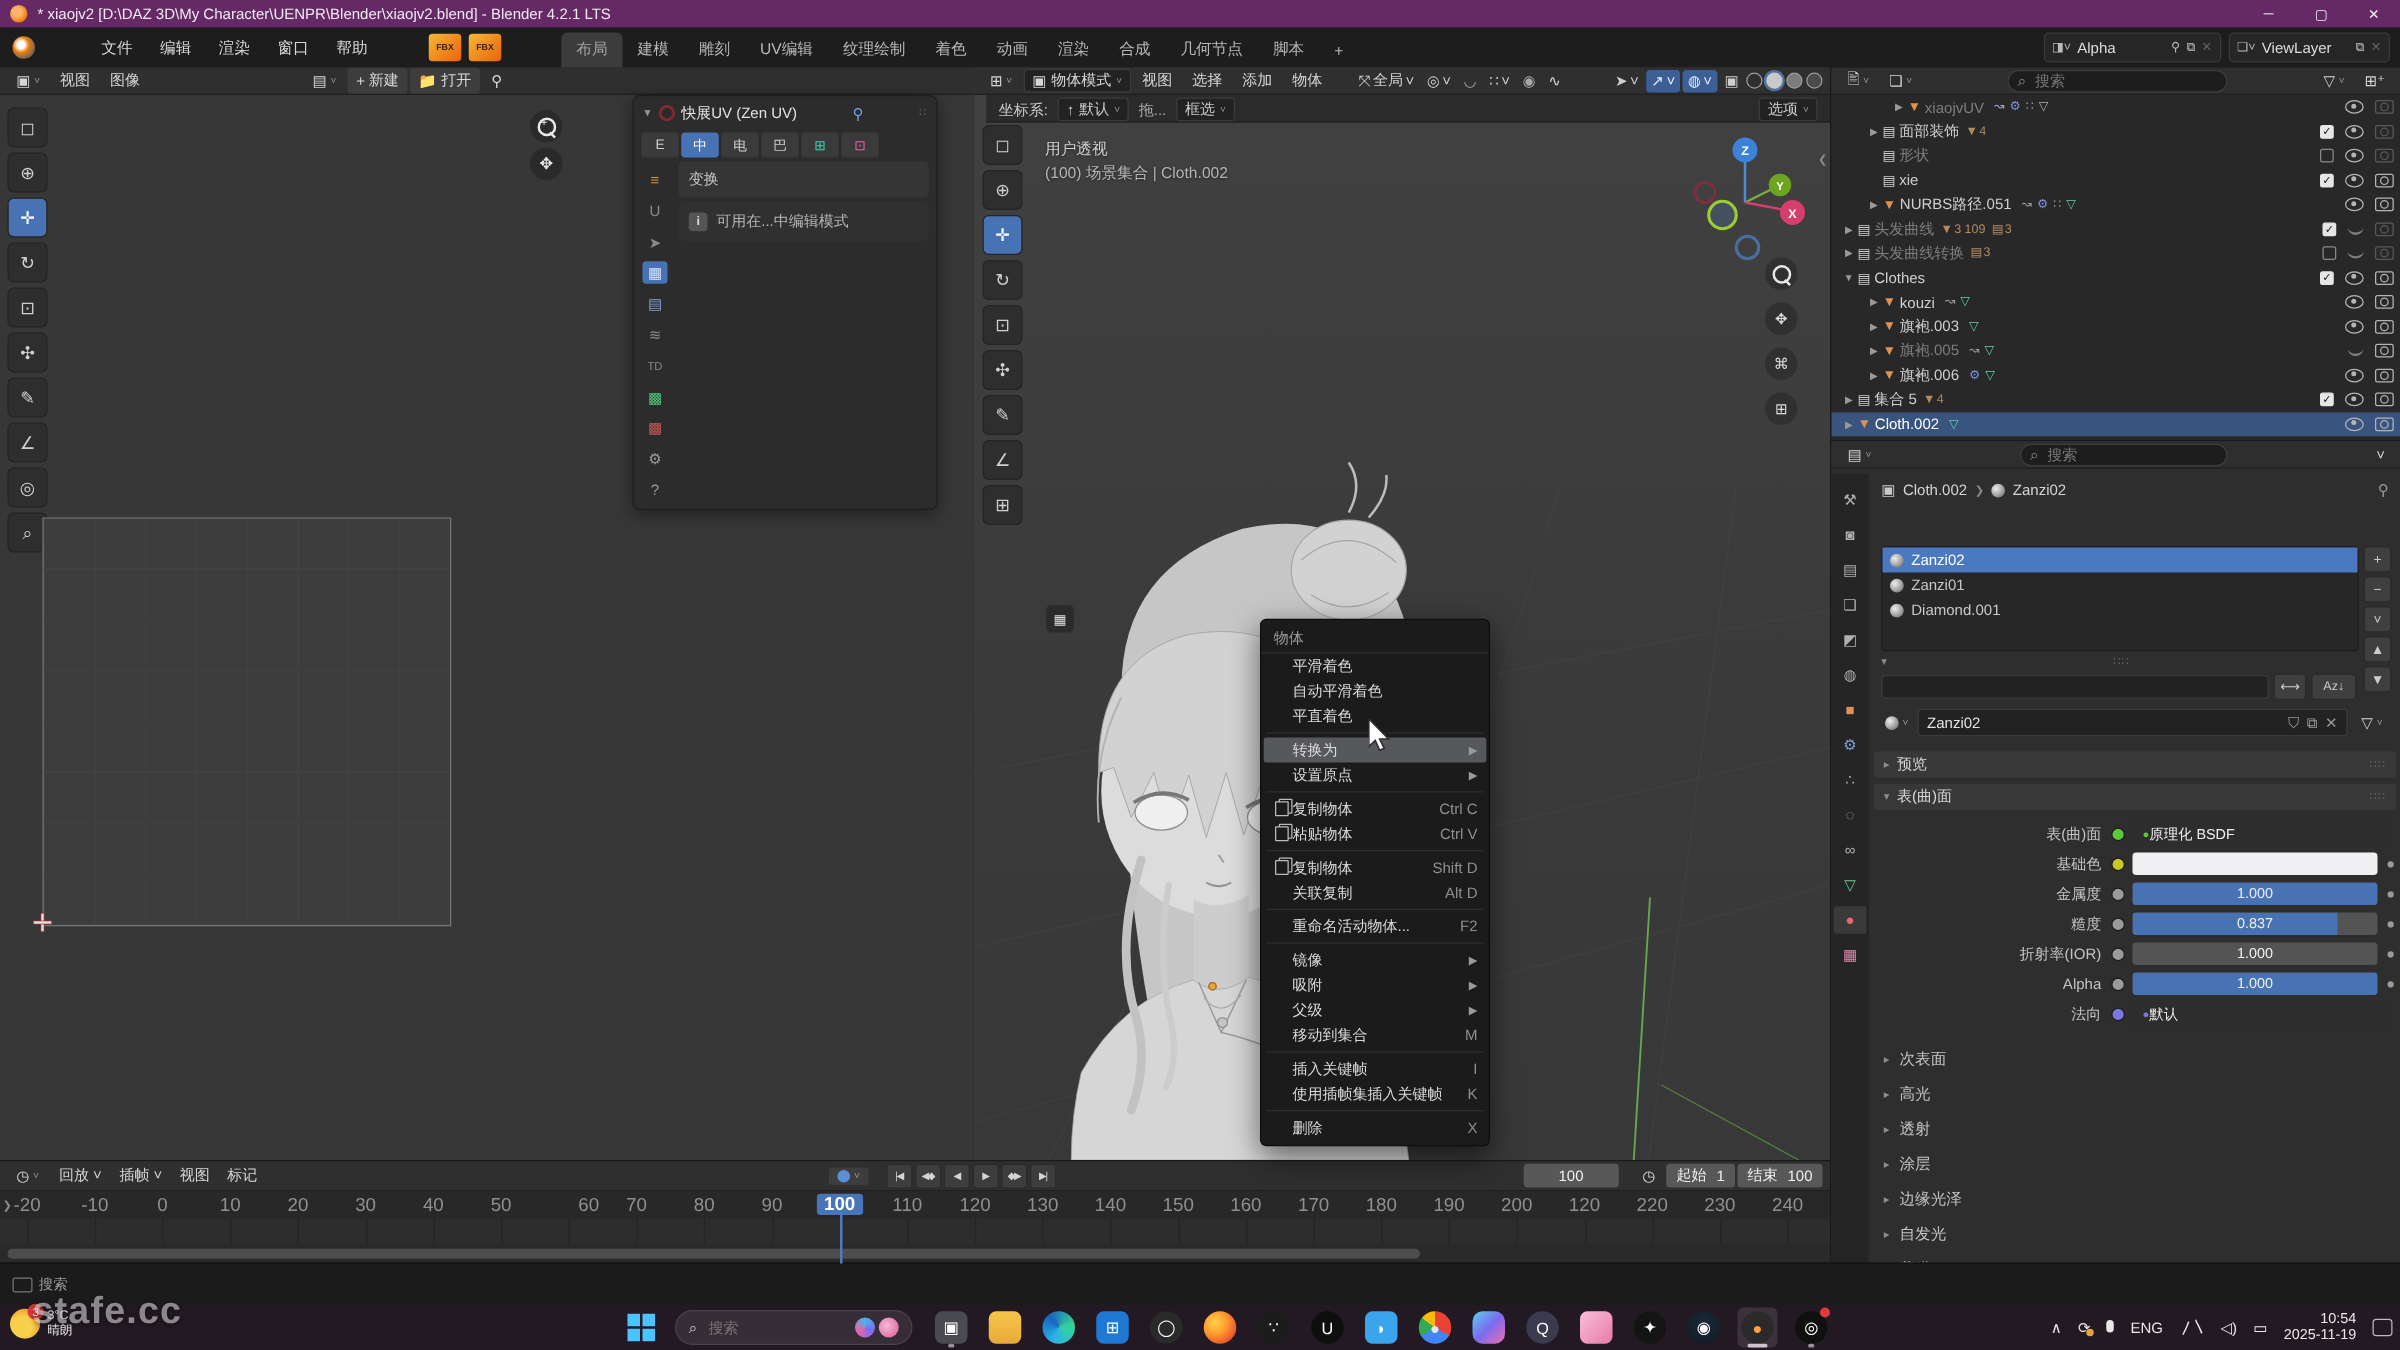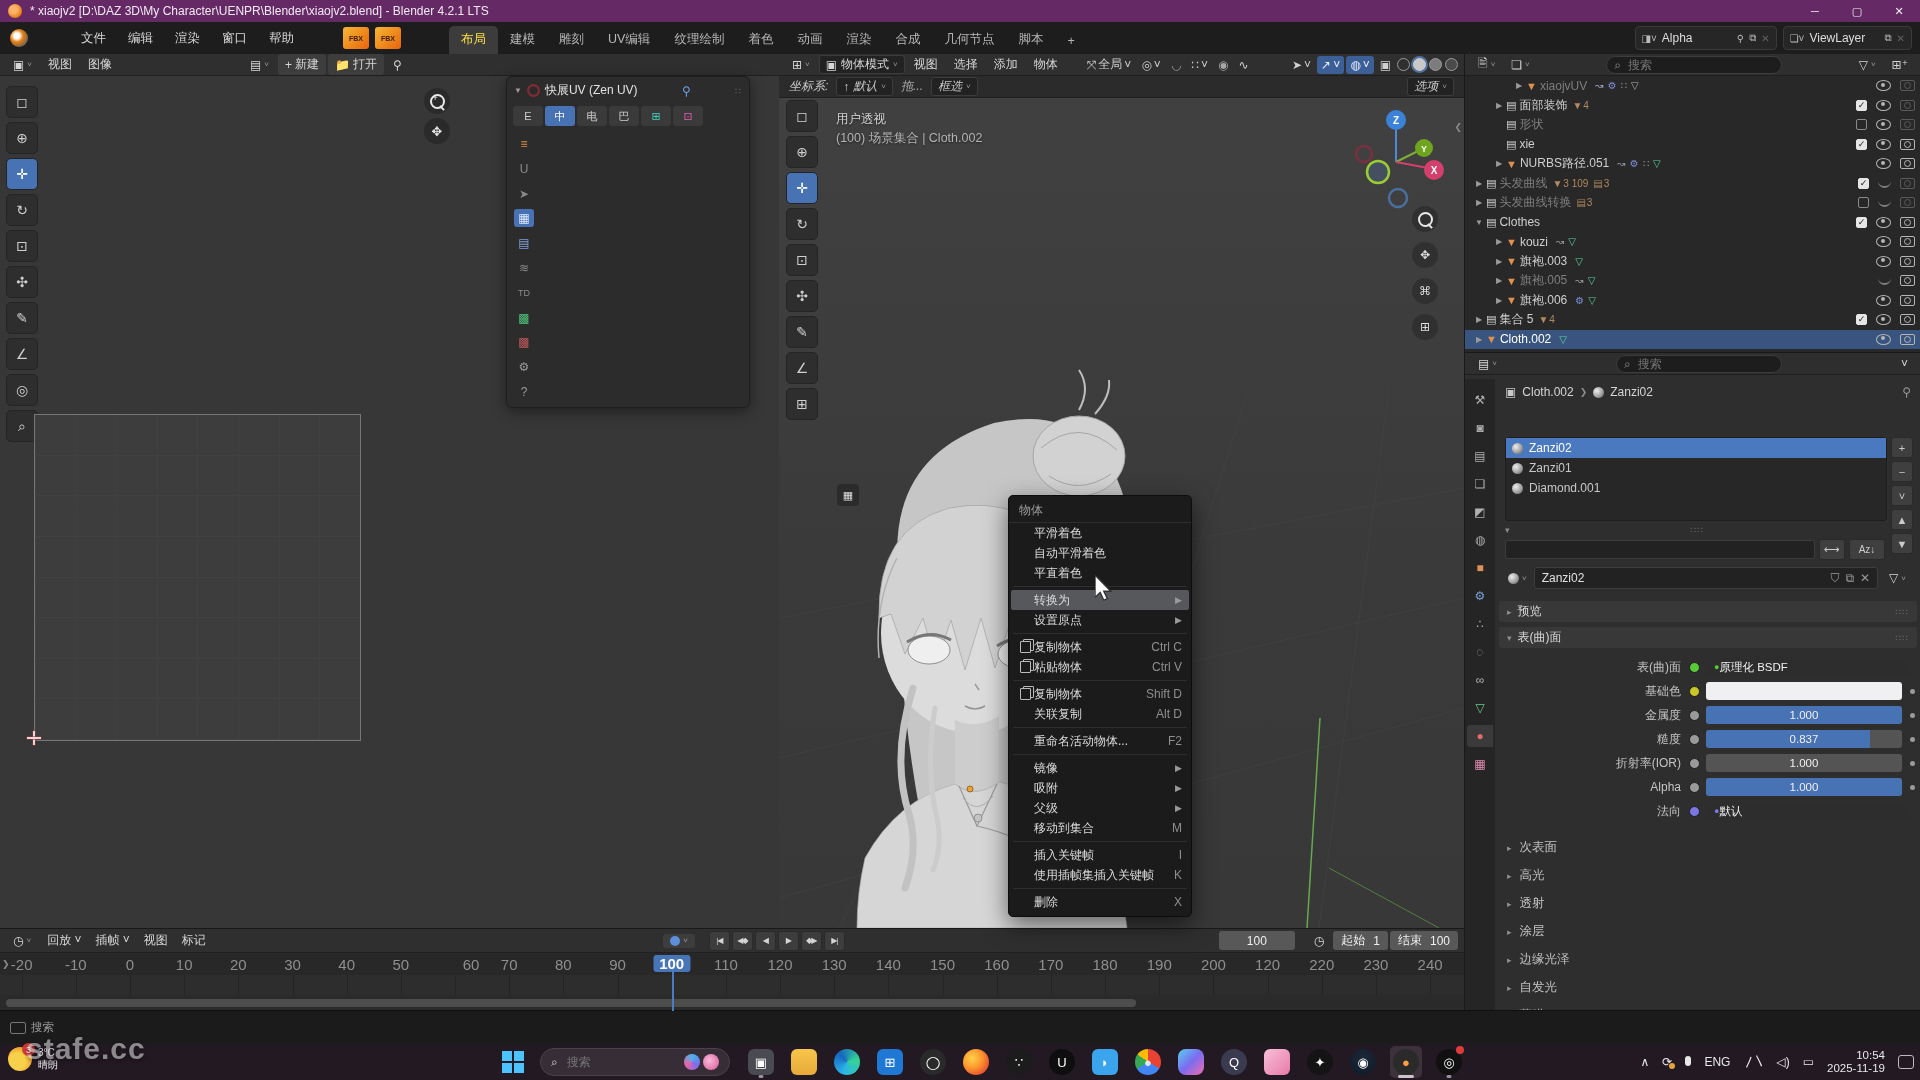--- a/index.html
+++ b/index.html
@@ -14,21 +14,21 @@
   #titlebar .blogo{width:14px;height:14px;margin:0 8px 0 8px;border-radius:50%;background:radial-gradient(circle at 40% 40%,#ffb36b 30%,#e87d0d 70%);position:relative;}
   .wbtns{margin-left:auto;display:flex;}
   .wbtn{width:42px;height:22px;display:flex;align-items:center;justify-content:center;color:#eee;font-size:11px;}
   
   #topbar{left:0;top:22px;width:1920px;height:32px;background:#1d1d1d;border-bottom:1px solid #111;display:flex;align-items:center;gap:32px;}
   #topbar .blogo2{width:18px;height:18px;margin:0 10px;border-radius:50%;background:radial-gradient(circle at 38% 38%,#fff 18%,#e87d0d 40%,#265787 95%);}
   .menu-item{padding:0 11px;height:32px;display:flex;align-items:center;color:#d8d8d8;font-size:12.5px;}
   .fbx-btn{width:26px;height:22px;border-radius:3px;margin-right:4px;background:linear-gradient(135deg,#f7b733,#e8630d);color:#402000;font-size:7px;font-weight:bold;display:flex;align-items:center;justify-content:center;}
   #tb-tabs{display:flex;height:32px;align-items:flex-end;margin-left:12px;}
   .ws-tab{padding:5px 12px 6px 12px;font-size:12.5px;color:#b8b8b8;border-radius:5px 5px 0 0;}
-  .ws-tab.active{background:#3c3c3c;color:#fde047;}
+  .ws-tab.active{background:#3c3c3c;color:#a3a3a3;}
   .tb-right{margin-left:auto;display:flex;align-items:center;gap:6px;padding-right:8px;}
   .pill{background:#262626;border:1px solid #3a3a3a;border-radius:4px;height:22px;display:flex;align-items:center;padding:0 6px;gap:5px;font-size:12px;color:#ddd;}
   .mini-ic{color:#bbb;font-size:10px;}
   
   .region{position:absolute;overflow:hidden;}
   .ed-header{position:absolute;left:0;top:0;right:0;height:22px;background:#2f2f2f;border-bottom:1px solid #1f1f1f;display:flex;align-items:center;gap:2px;padding:0 6px;box-sizing:border-box;}
   .hbtn{display:flex;align-items:center;gap:3px;padding:2px 7px;border-radius:3px;color:#d6d6d6;font-size:12px;}
   .hbtn .chev{font-size:8px;color:#9a9a9a;}
   .dark-field{background:#222;border:1px solid #3c3c3c;border-radius:3px;height:17px;display:flex;align-items:center;padding:0 6px;gap:4px;}
   .toolcol{position:absolute;display:flex;flex-direction:column;gap:4px;}
@@ -59,21 +59,21 @@
   .zen-tab.active{background:#4772b3;color:#fff;}
   #zen-side{position:absolute;left:4px;top:52px;bottom:6px;width:26px;display:flex;flex-direction:column;gap:7px;align-items:center;padding-top:6px;}
   .zside-ic{width:20px;height:18px;display:flex;align-items:center;justify-content:center;font-size:12px;color:#9a9a9a;border-radius:3px;}
   .zside-ic.active{background:#4772b3;color:#dce8ff;}
   #zen-body{position:absolute;left:36px;right:6px;top:52px;}
   .zen-sec{background:#353535;border-radius:4px;padding:6px 8px;color:#c8c8c8;}
   .zen-info{margin-top:4px;background:#303030;border-radius:4px;padding:7px 8px;display:flex;gap:7px;align-items:center;color:#b5b5b5;}
   .info-badge{width:15px;height:15px;border-radius:3px;background:#555;color:#ddd;display:flex;align-items:center;justify-content:center;font-size:10px;font-weight:bold;}
   
   #vp{left:779px;top:54px;width:685px;height:874px;background:linear-gradient(180deg,#414141,#3a3a3a 60%,#383838);}
-  #vp-tools-row{position:absolute;left:0;top:22px;right:0;height:22px;background:#2b2b2b;border-bottom:1px solid #202020;display:flex;align-items:center;padding:0 10px;gap:8px;box-sizing:border-box;font-size:12px;color:#c9c9c9;font-style:italic;}
+  #vp-tools-row{position:absolute;left:10px;top:22px;right:0;height:22px;background:#2b2b2b;border-bottom:1px solid #202020;display:flex;align-items:flex-end;padding:0 10px;gap:8px;box-sizing:border-box;font-size:12px;color:#c9c9c9;}
   .vp-overlay{position:absolute;left:57px;top:56px;color:#d2d2d2;font-size:12.5px;line-height:19px;text-shadow:0 1px 2px rgba(0,0,0,.5);}
   .vp-overlay .l2{color:#b5b5b5;}
   .icbtn{display:flex;align-items:center;gap:2px;padding:2px 4px;border-radius:3px;color:#cfcfcf;font-size:12px;}
   .icbtn.blue{background:#3b5f96;color:#e8f0ff;}
   .shade-dots{display:flex;gap:3px;align-items:center;}
   .sdot{width:13px;height:13px;border-radius:50%;border:1.5px solid #9a9a9a;box-sizing:border-box;}
   .sdot.solid{background:#c9c9c9;border-color:#c9c9c9;}
   .sdot.active{box-shadow:0 0 0 2px #50719c;}
   
   #gizmo{position:absolute;right:18px;top:52px;width:96px;height:112px;}
@@ -290,20 +290,29 @@
           <span class="zside-ic" style="color: rgb(138, 138, 138);">➤</span>
           <span class="zside-ic active">▦</span>
           <span class="zside-ic" style="color: rgb(125, 162, 216);">▤</span>
           <span class="zside-ic" style="color: rgb(138, 138, 138);">≋</span>
           <span class="zside-ic" style="color: rgb(138, 138, 138); font-size: 9px;">TD</span>
           <span class="zside-ic" style="color: rgb(78, 199, 122);">▩</span>
           <span class="zside-ic" style="color: rgb(192, 88, 88);">▩</span>
           <span class="zside-ic" style="color: rgb(154, 154, 154);">⚙</span>
           <span class="zside-ic" style="color: rgb(154, 154, 154);">?</span>
         </div>
+      <div id="zen-body">
+        <div class="zen-sec">
+          <span>变换</span>
+        </div>
+        <div class="zen-info">
+          <span class="info-badge">i</span>
+          <span>可用在...中编辑模式</span>
+        </div>
+      </div>
     </div>
   </div>
 
   <div id="vp" class="region">
     <div class="ed-header">
       <span class="hbtn">⊞ <span class="chev">˅</span></span>
       <span class="hbtn dark-field">▣ <span>物体模式</span> <span class="chev">˅</span></span>
       <span class="hbtn">视图</span>
       <span class="hbtn">选择</span>
       <span class="hbtn">添加</span>

